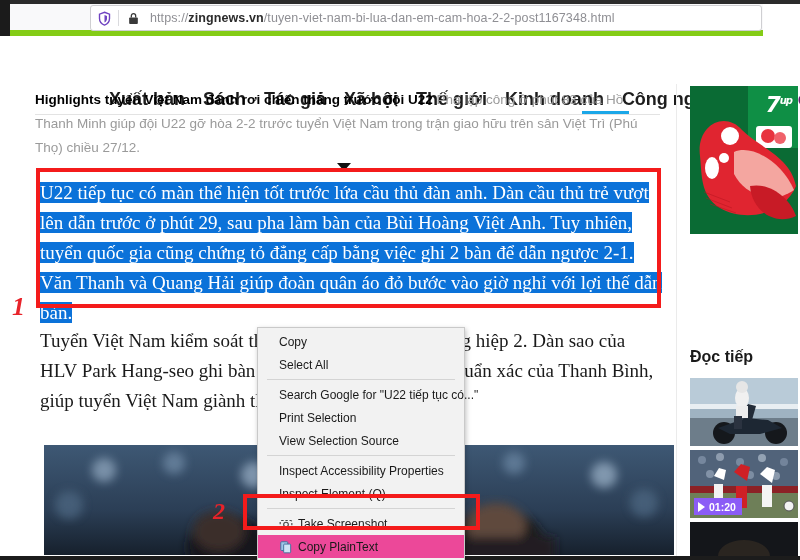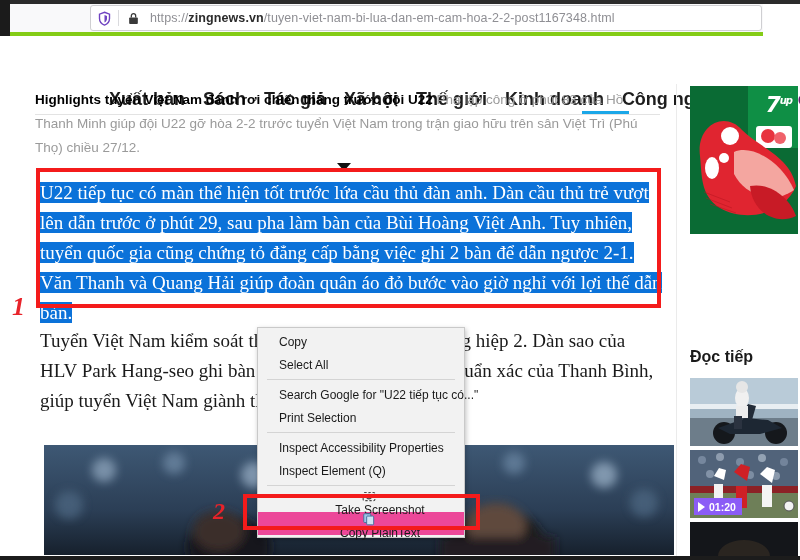--- a/index.html
+++ b/index.html
@@ -7,21 +7,21 @@
     width: 800px; height: 560px;
     overflow: hidden;
     font-family: "Liberation Sans", sans-serif;
     background: #ffffff;
   }
   #root { position: relative; width: 800px; height: 560px; overflow: hidden; background:#fff; }
 
   
   .chrome {
     position: absolute; left:0; top:0; width:763px; height:36px;
-    background:#f9f9fa; border-bottom:4px solid #84cc16;
+    background:#f9f9fa; border-bottom:6px solid #84cc16;
   }
   .chrome-darkstrip {
     position:absolute; left:0; top:0; width:10px; height:36px; background:#1b1b1b;
   }
   .chrome-darkstrip2 {
     position:absolute; left:0; top:0; width:800px; height:4px; background:#2b2b2b;
   }
   .urlbar {
     position:absolute; left:90px; top:5px; width:672px; height:26px;
     background:#ffffff; border:1px solid #cfcfd2; border-radius:3px;
@@ -107,21 +107,21 @@
     background:#f2f2f2; border:1px solid #c9c9c9; z-index:7;
     box-shadow:1px 2px 5px rgba(0,0,0,0.25);
     font-family:"Liberation Sans", sans-serif;
     padding:2px 0;
   }
   .ctx-item {
     height:23px; display:flex; align-items:center;
     font-size:12px; color:#1a1a1a; padding-left:21px; white-space:nowrap; cursor:default;
   }
   .ctx-item .ico { width:14px; height:14px; margin-left:-17px; margin-right:5px; flex:0 0 auto; }
-  .ctx-item.with-icon { padding-left:38px;flex-direction:column; }
+  .ctx-item.with-icon { padding-left:38px; }
   .ctx-sep { height:1px; background:#d4d4d4; margin:3px 9px; }
   .ctx-item.hl { background:#ec4899; }
   .ad7up {
     position:absolute; left:690px; top:86px; width:108px; height:148px;
     background:#0a6b34; overflow:hidden;
   }
   .sevenup {
     position:absolute; right:6px; top:6px; color:#fff;
     font-family:"DejaVu Sans", sans-serif; font-weight:bold; font-size:22px;
     font-style:italic; letter-spacing:-1px;
@@ -247,20 +247,23 @@
     <div class="ctx-item">
       <span>Select All</span>
     </div>
     <div class="ctx-sep"></div>
     <div class="ctx-item">
       <span>Search Google for "U22 tiếp tục có..."</span>
     </div>
     <div class="ctx-item">
       <span>Print Selection</span>
     </div>
+    <div class="ctx-item">
+      <span>View Selection Source</span>
+    </div>
     <div class="ctx-sep"></div>
     <div class="ctx-item">
       <span>Inspect Accessibility Properties</span>
     </div>
     <div class="ctx-item">
       <span>Inspect Element (Q)</span>
     </div>
     <div class="ctx-sep"></div>
     <div class="ctx-item with-icon">
       <svg class="ico" viewBox="0 0 24 24">

